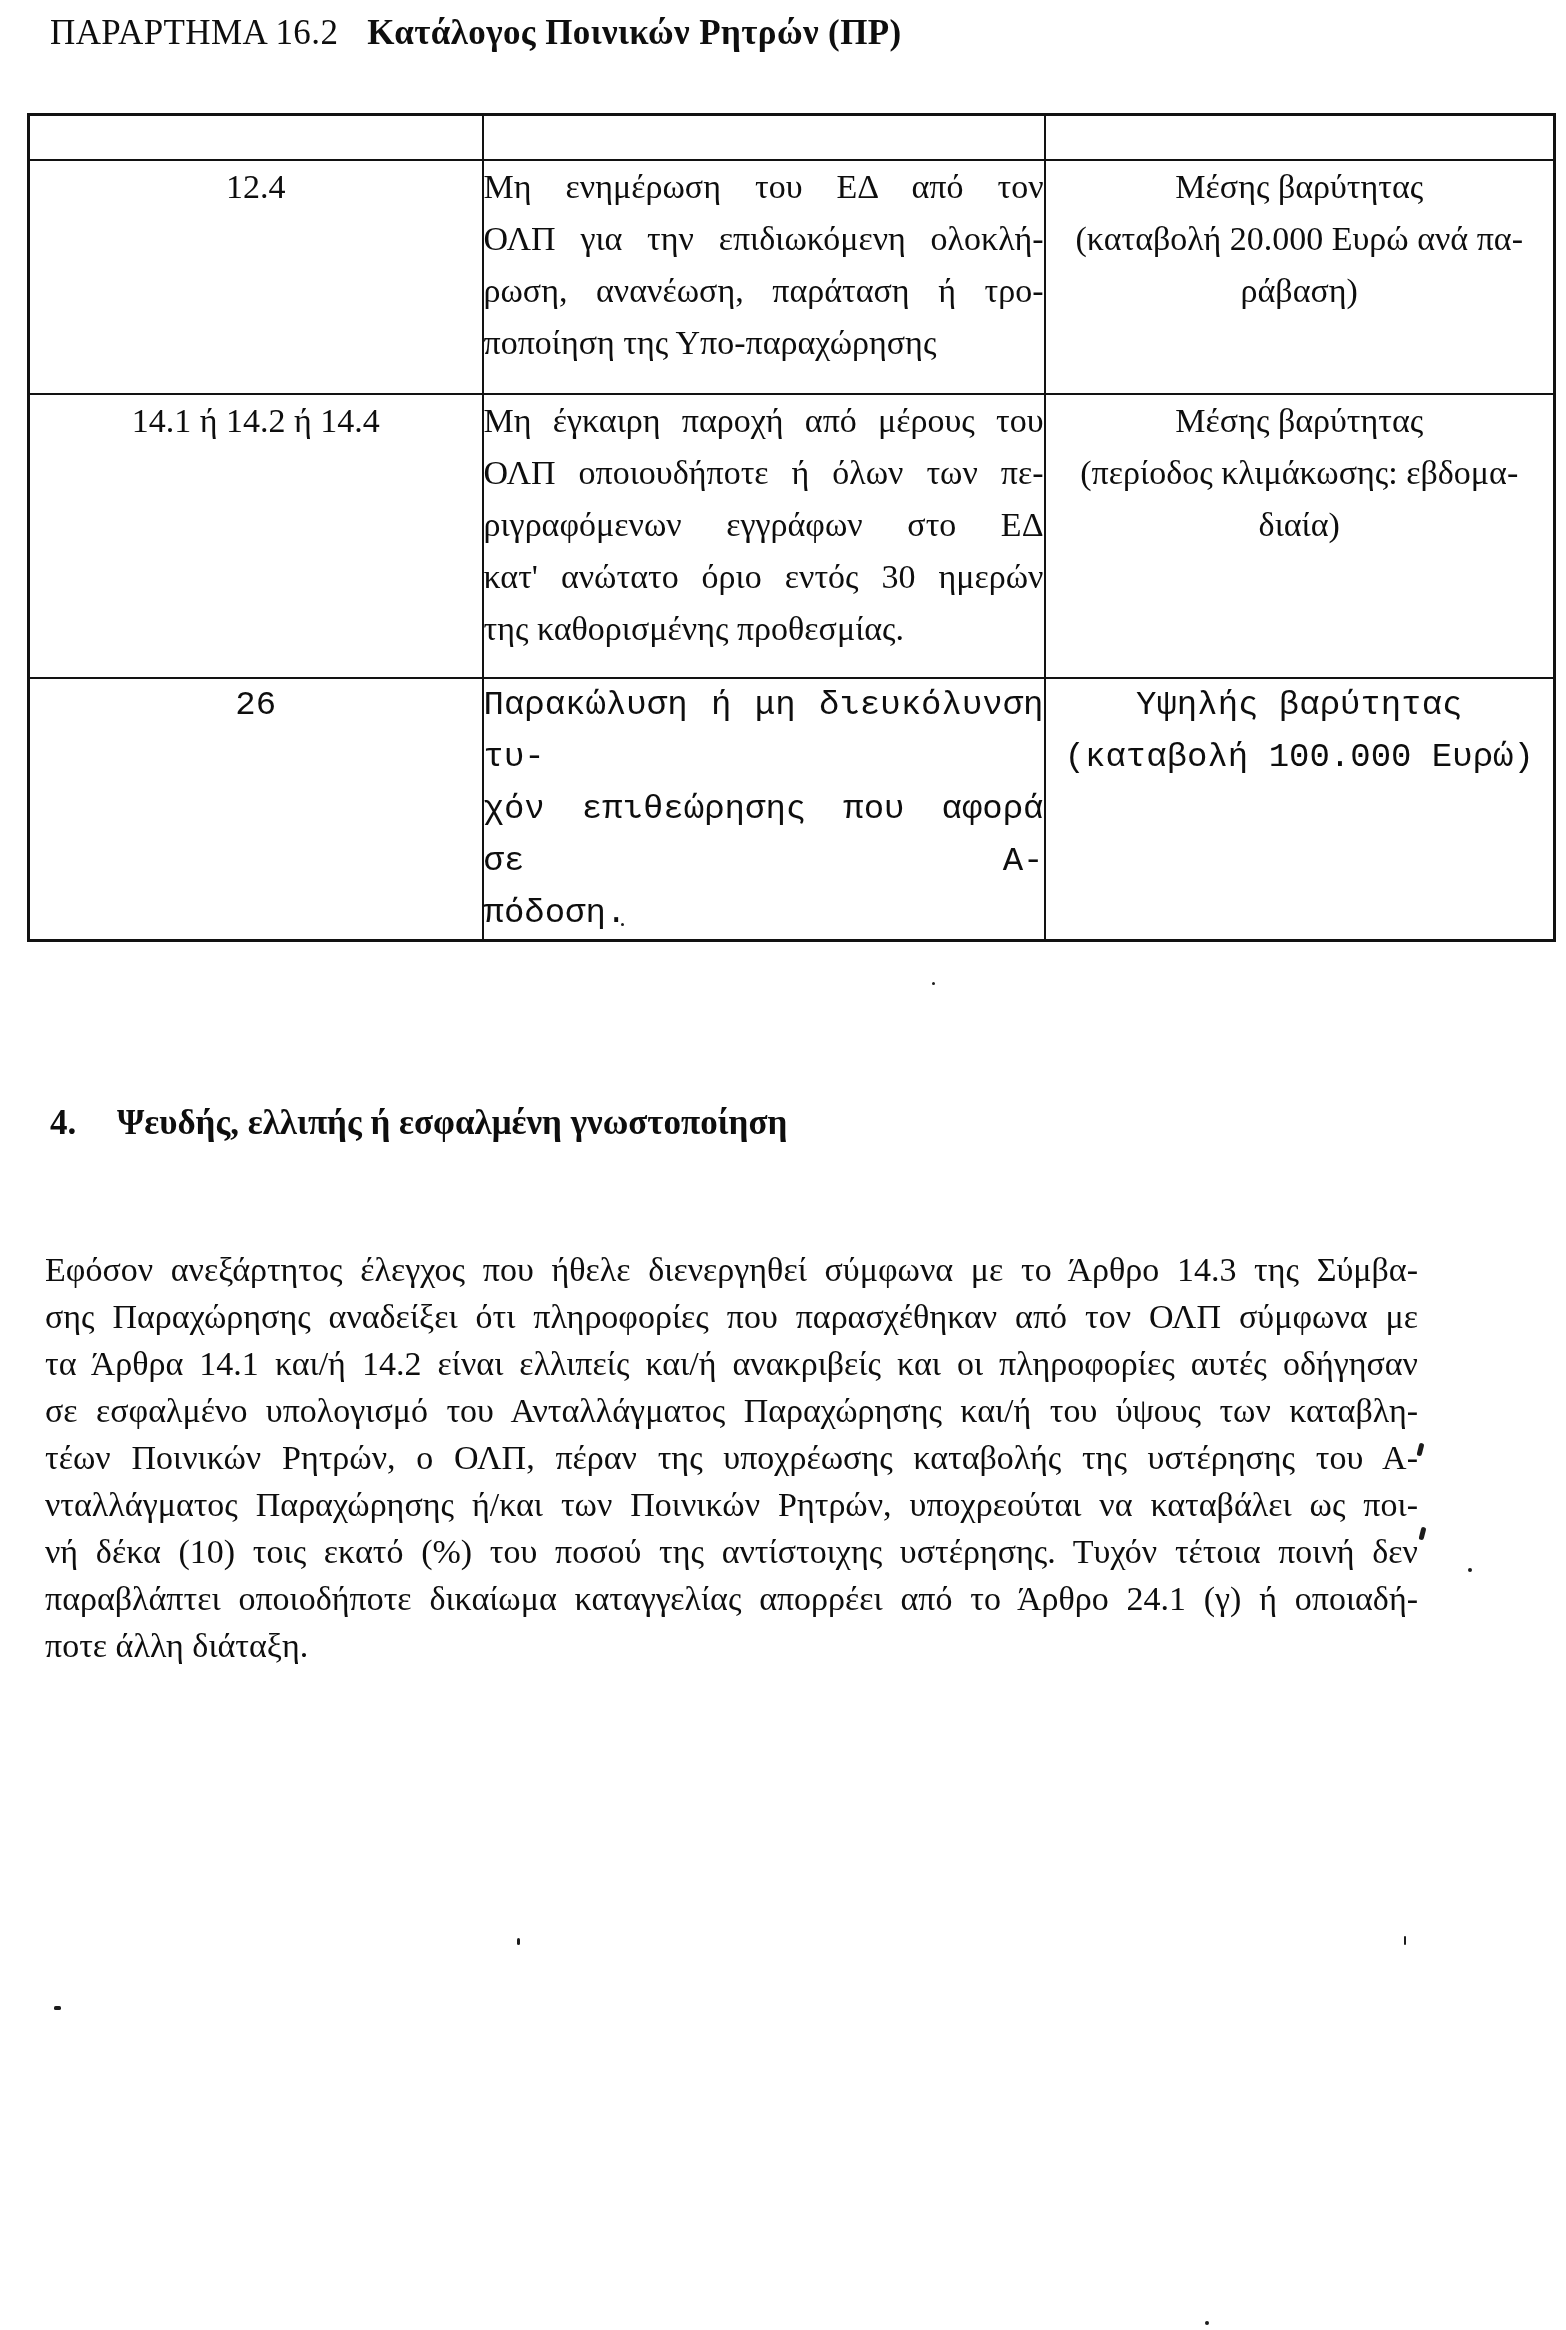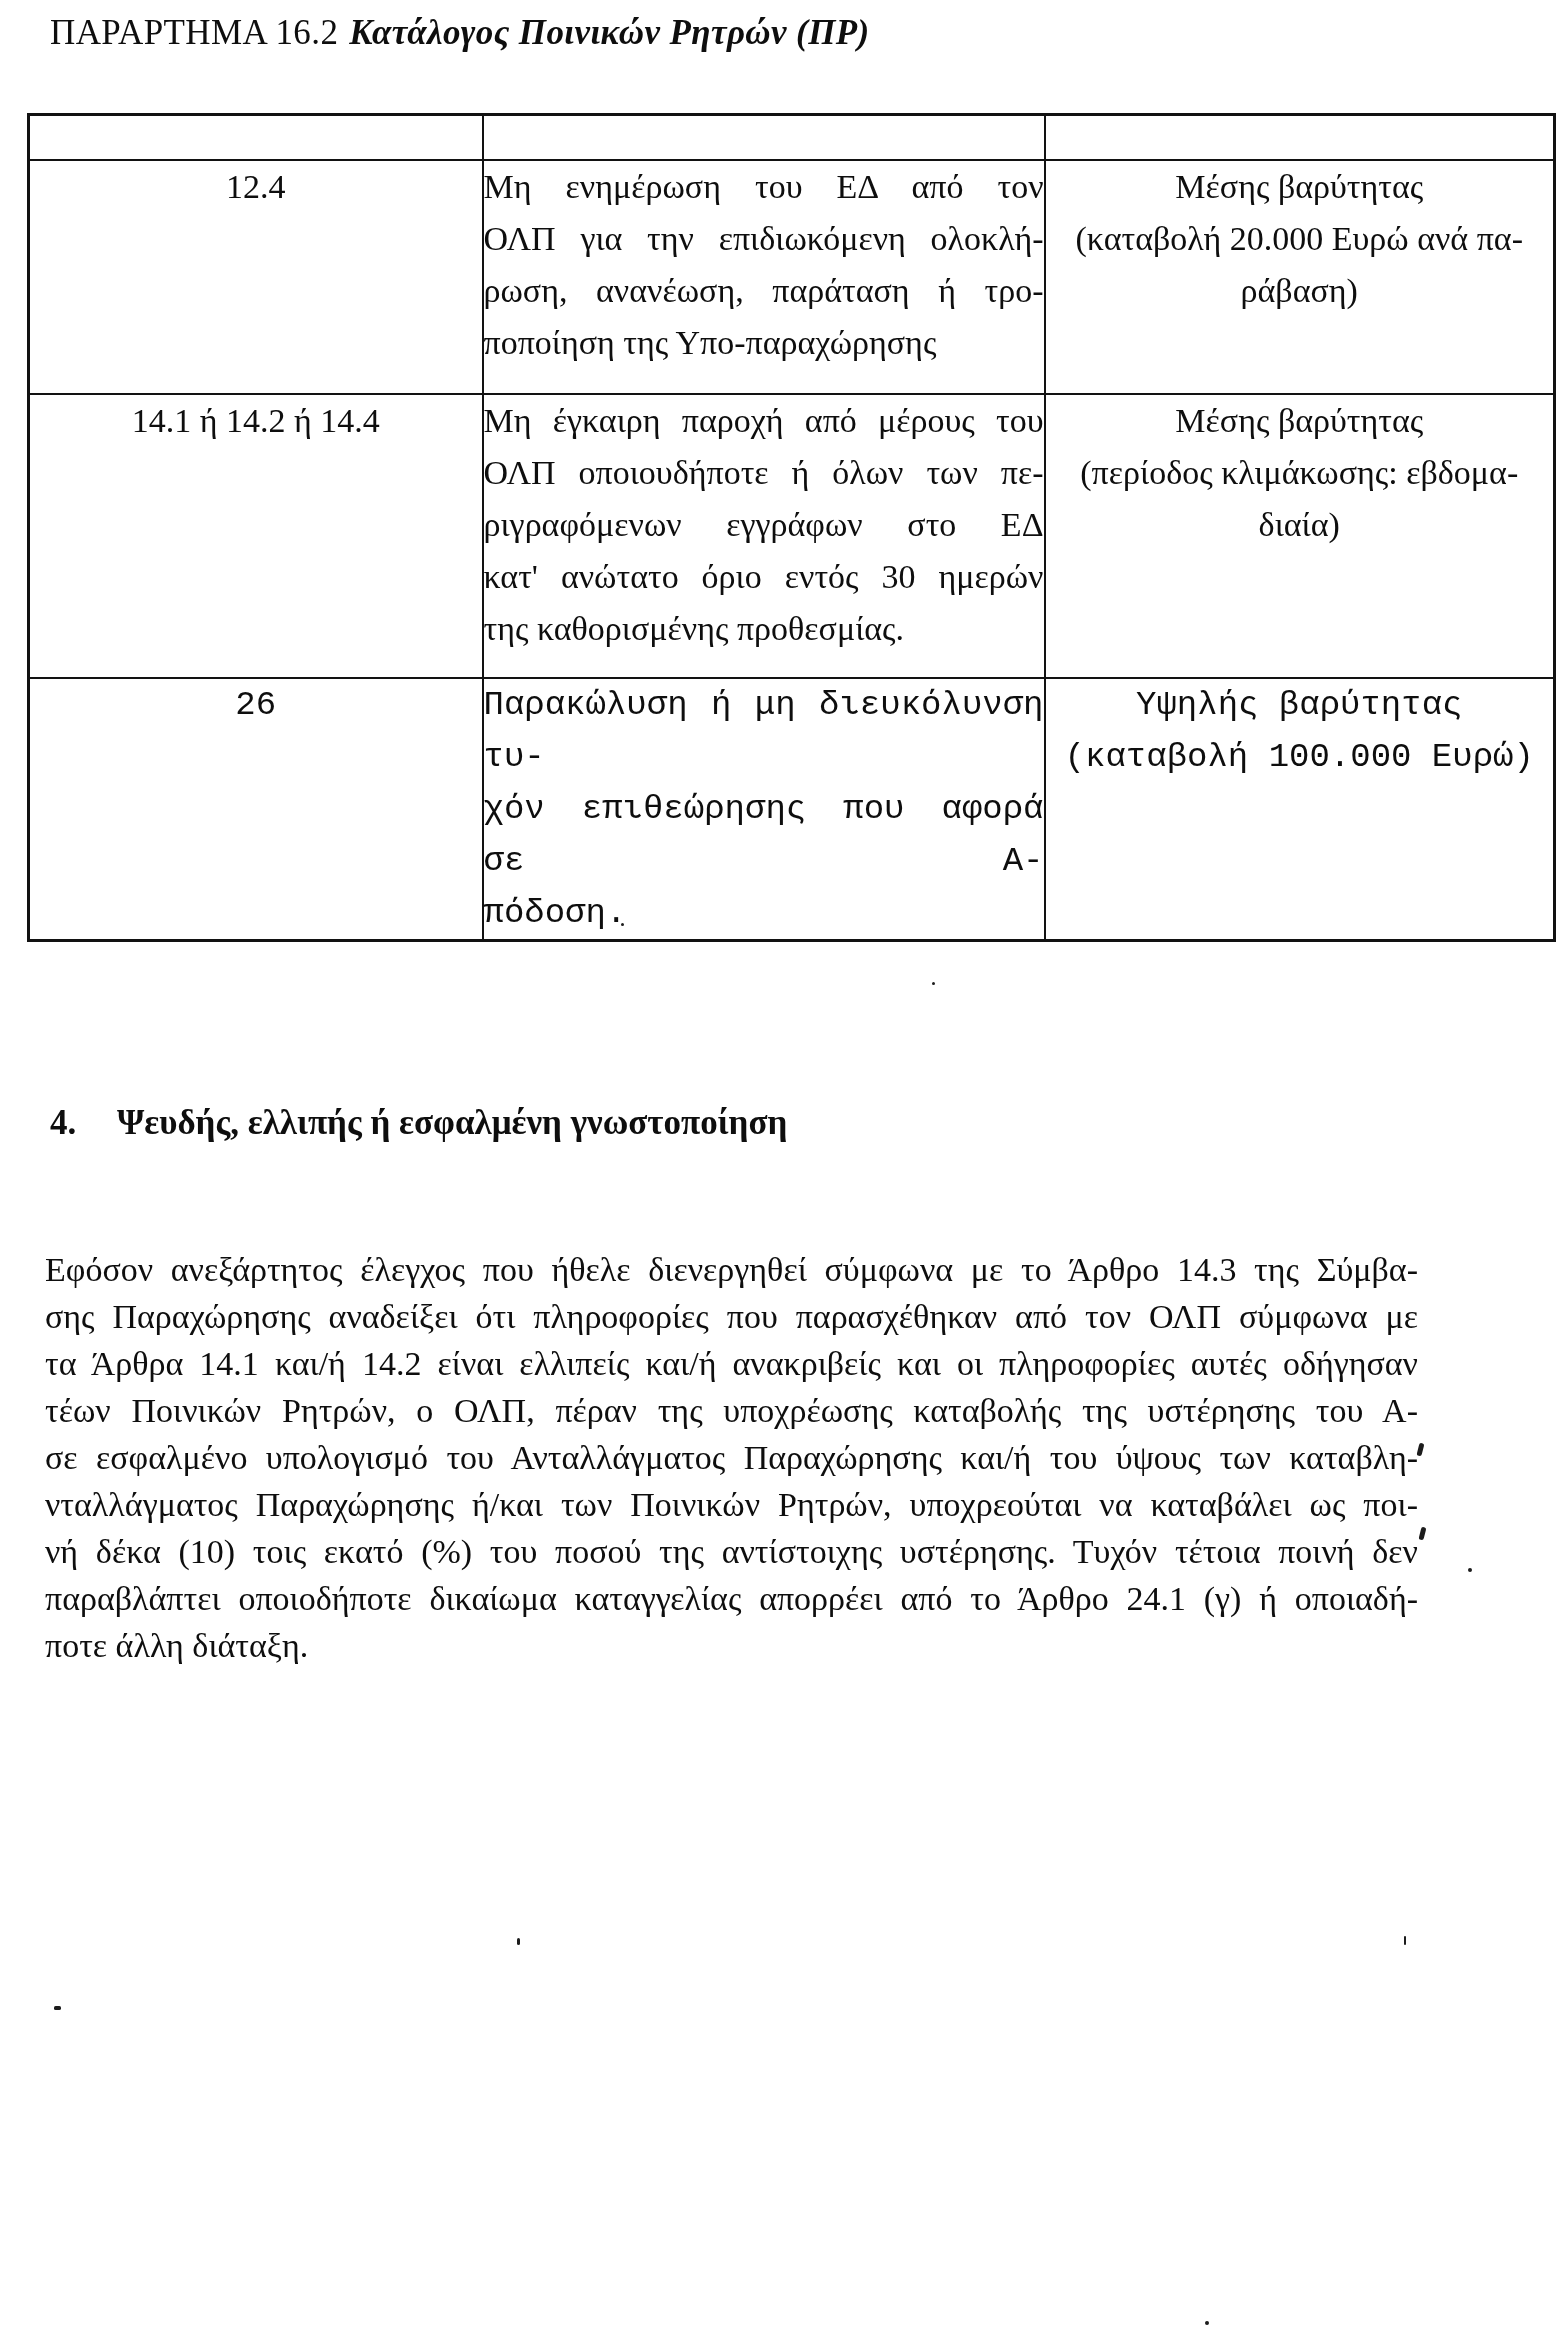--- a/index.html
+++ b/index.html
@@ -25,23 +25,22 @@
   .doc-title {
     position: absolute;
     left: 50px;
     top: 11px;
     font-size: 35px;
     line-height: 44px;
     white-space: nowrap;
     letter-spacing: 0.4px;
   }
   .doc-title .emph {
-    font-style: italic;
     font-weight: bold;
-    margin-left: 11px;
+    margin-left: 29px;
   }
 
   
   table.penalty-table {
     position: absolute;
     left: 27px;
     top: 113px;
     width: 1527px;
     border-collapse: collapse;
     table-layout: fixed;
@@ -196,22 +195,22 @@
 
   <div class="section-heading">
     <span class="sec-num">4.</span>
     <span>Ψευδής, ελλιπής ή εσφαλμένη γνωστοποίηση</span>
   </div>
 
   <div class="body-paragraph">
       <div class="line">Εφόσον ανεξάρτητος έλεγχος που ήθελε διενεργηθεί σύμφωνα με το Άρθρο 14.3 της Σύμβα-</div>
       <div class="line">σης Παραχώρησης αναδείξει ότι πληροφορίες που παρασχέθηκαν από τον ΟΛΠ σύμφωνα με</div>
       <div class="line">τα Άρθρα 14.1 και/ή 14.2 είναι ελλιπείς και/ή ανακριβείς και οι πληροφορίες αυτές οδήγησαν</div>
+      <div class="line">σε εσφαλμένο υπολογισμό του Ανταλλάγματος Παραχώρησης και/ή του ύψους των καταβλη-</div>
       <div class="line">τέων Ποινικών Ρητρών, ο ΟΛΠ, πέραν της υποχρέωσης καταβολής της υστέρησης του Α-</div>
-      <div class="line">σε εσφαλμένο υπολογισμό του Ανταλλάγματος Παραχώρησης και/ή του ύψους των καταβλη-</div>
       <div class="line">νταλλάγματος Παραχώρησης ή/και των Ποινικών Ρητρών, υποχρεούται να καταβάλει ως ποι-</div>
       <div class="line">νή δέκα (10) τοις εκατό (%) του ποσού της αντίστοιχης υστέρησης. Τυχόν τέτοια ποινή δεν</div>
       <div class="line">παραβλάπτει οποιοδήποτε δικαίωμα καταγγελίας απορρέει από το Άρθρο 24.1 (γ) ή οποιαδή-</div>
       <div class="line">ποτε άλλη διάταξη.</div>
     </div>
 
   <div class="speck" style="left:621px; top:923px; width:3.2px; height:3.2px;"></div>
   <div class="speck" style="left:932px; top:982px; width:3.2px; height:3.2px;"></div>
   <div class="speck comma" style="left:1418px; top:1443px;"></div>
   <div class="speck comma" style="left:1420px; top:1527px;"></div>

